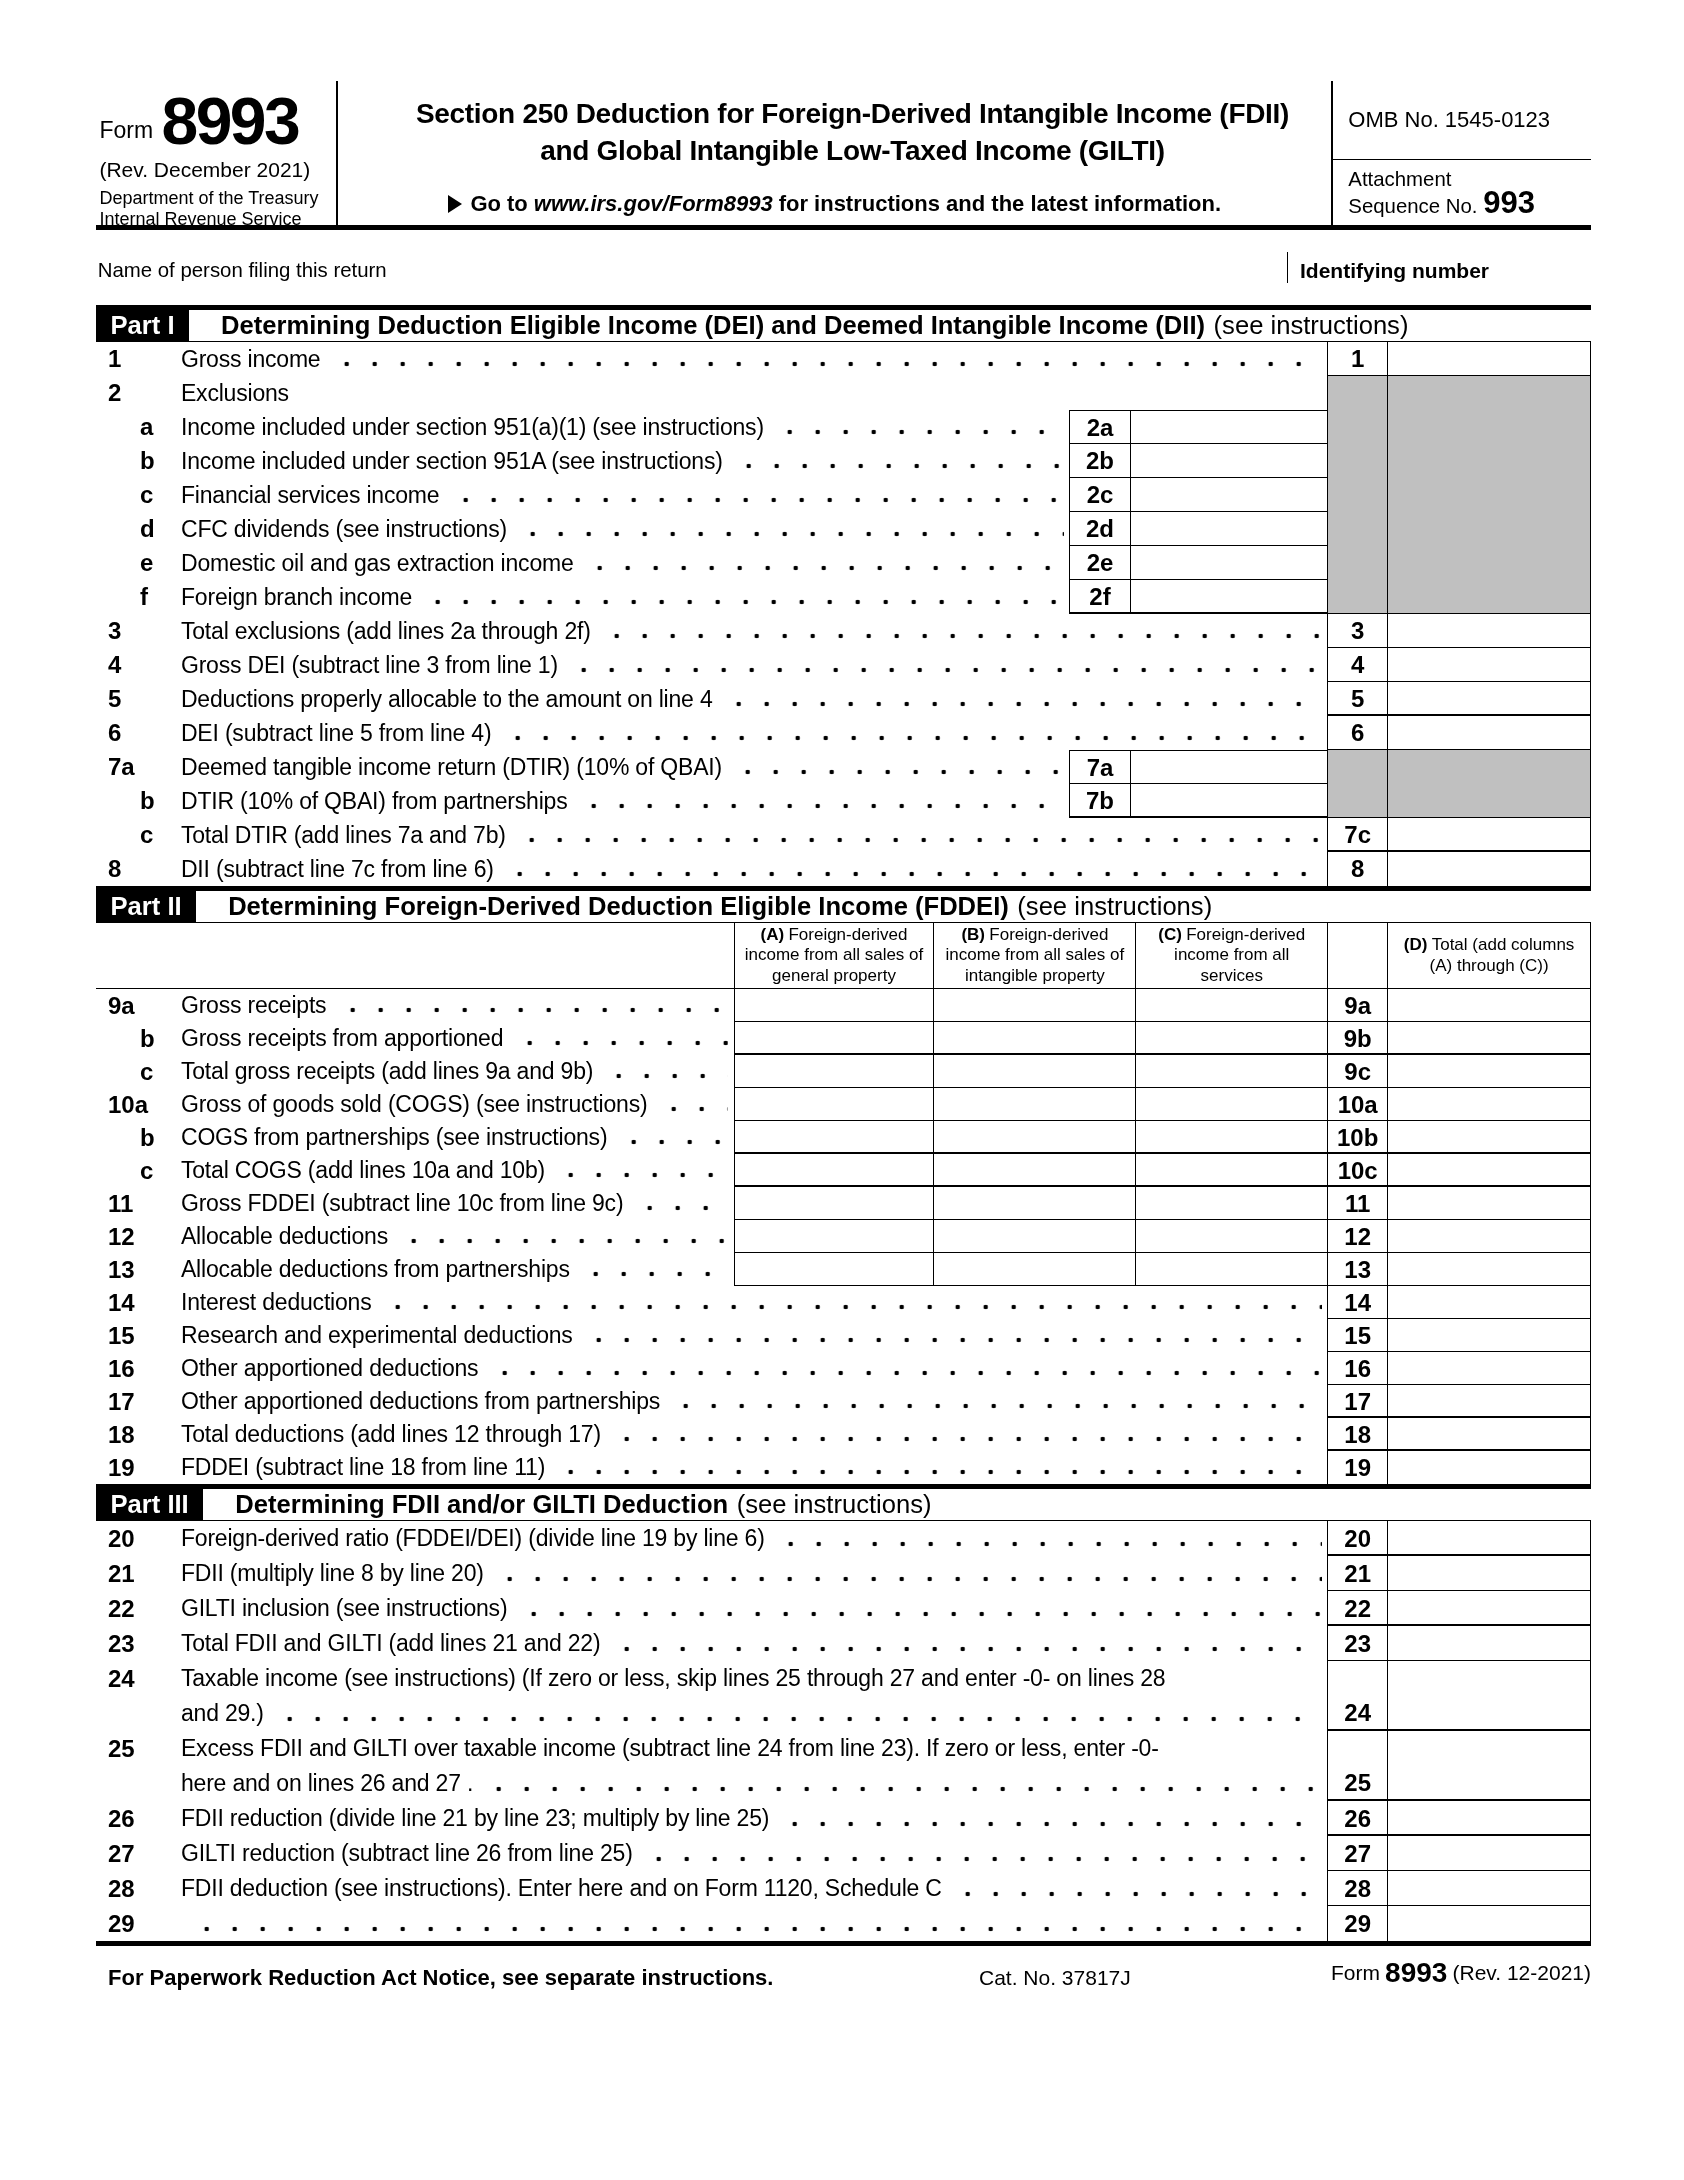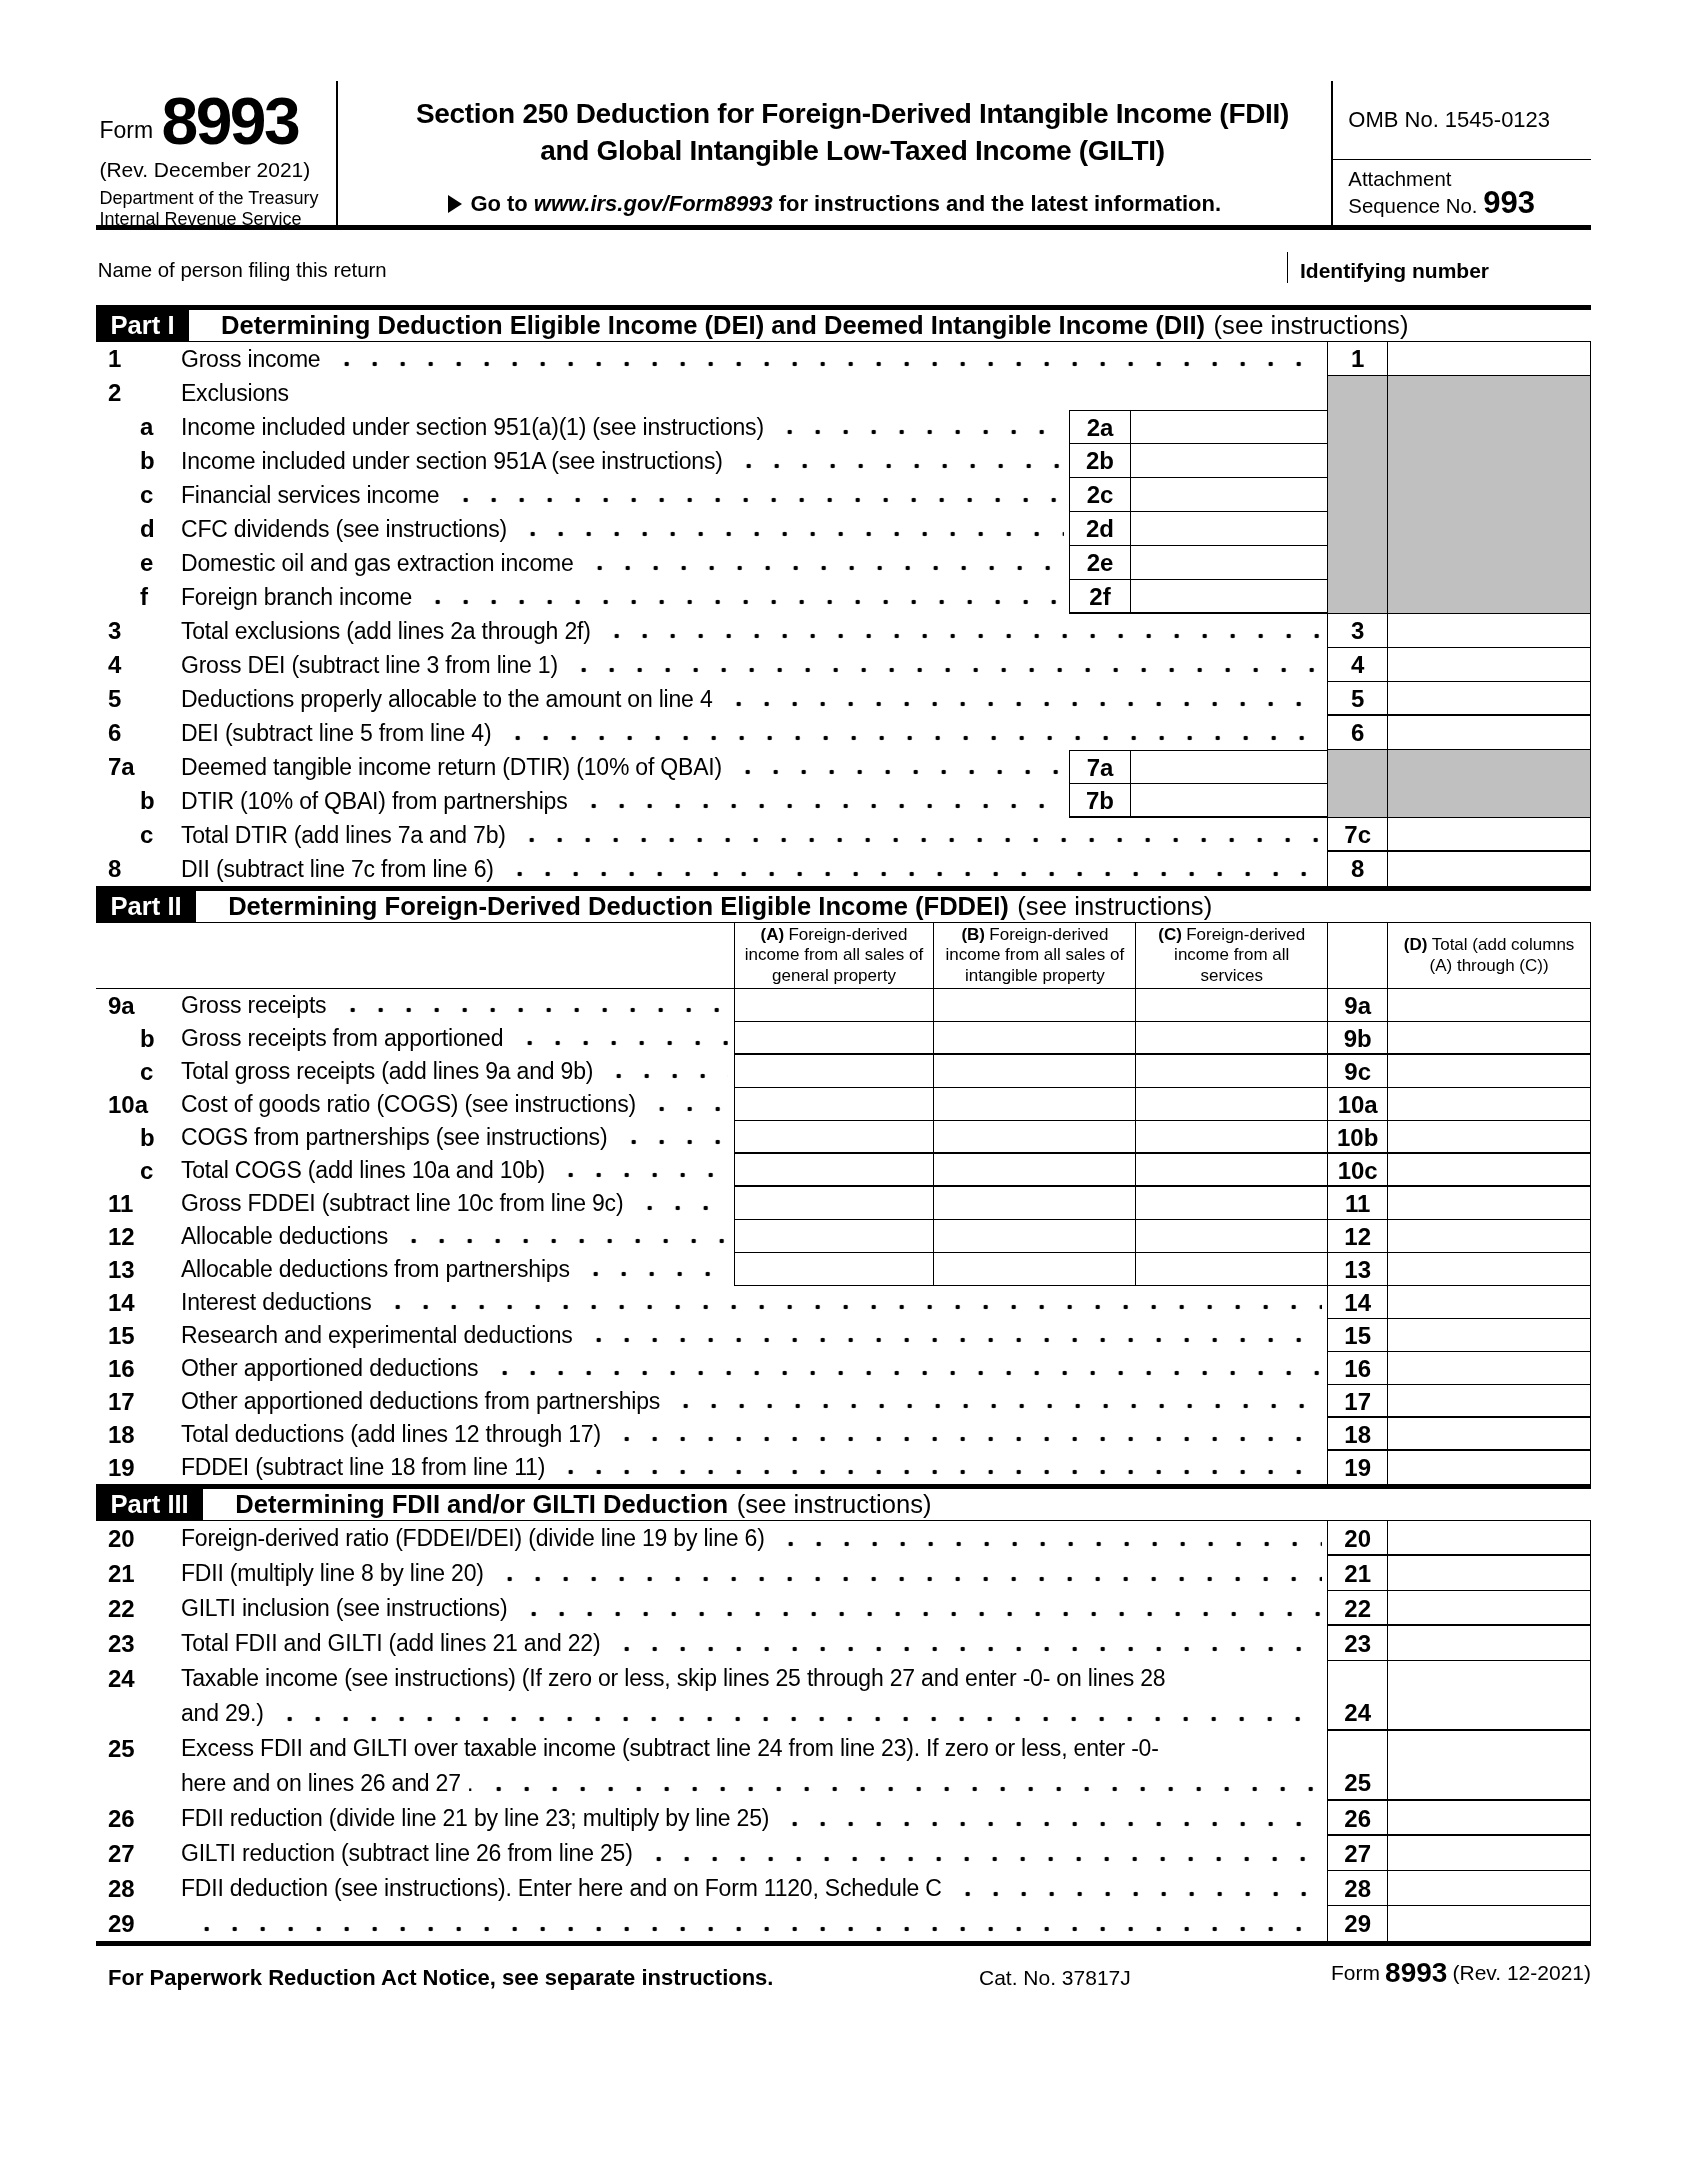--- a/index.html
+++ b/index.html
@@ -369,21 +369,21 @@
     <div class="ccell ca bb"></div>
     <div class="ccell cb bb"></div>
     <div class="ccell cc bb"></div>
     <div class="lcell bb">9c</div>
     <div class="acell bb"></div>
   </div>
 
   <div class="row h39">
     <div class="num">10a</div>
     <div class="desc w-c">
-        <span class="dtext">Cost of goods ratio (COGS) (see instructions)</span>
+        <span class="dtext">Gross of goods sold (COGS) (see instructions)</span>
         <span class="dots"></span>
       </div>
     <div class="ccell ca bb"></div>
     <div class="ccell cb bb"></div>
     <div class="ccell cc bb"></div>
     <div class="lcell bb">10a</div>
     <div class="acell bb"></div>
   </div>
 
   <div class="row h39">

